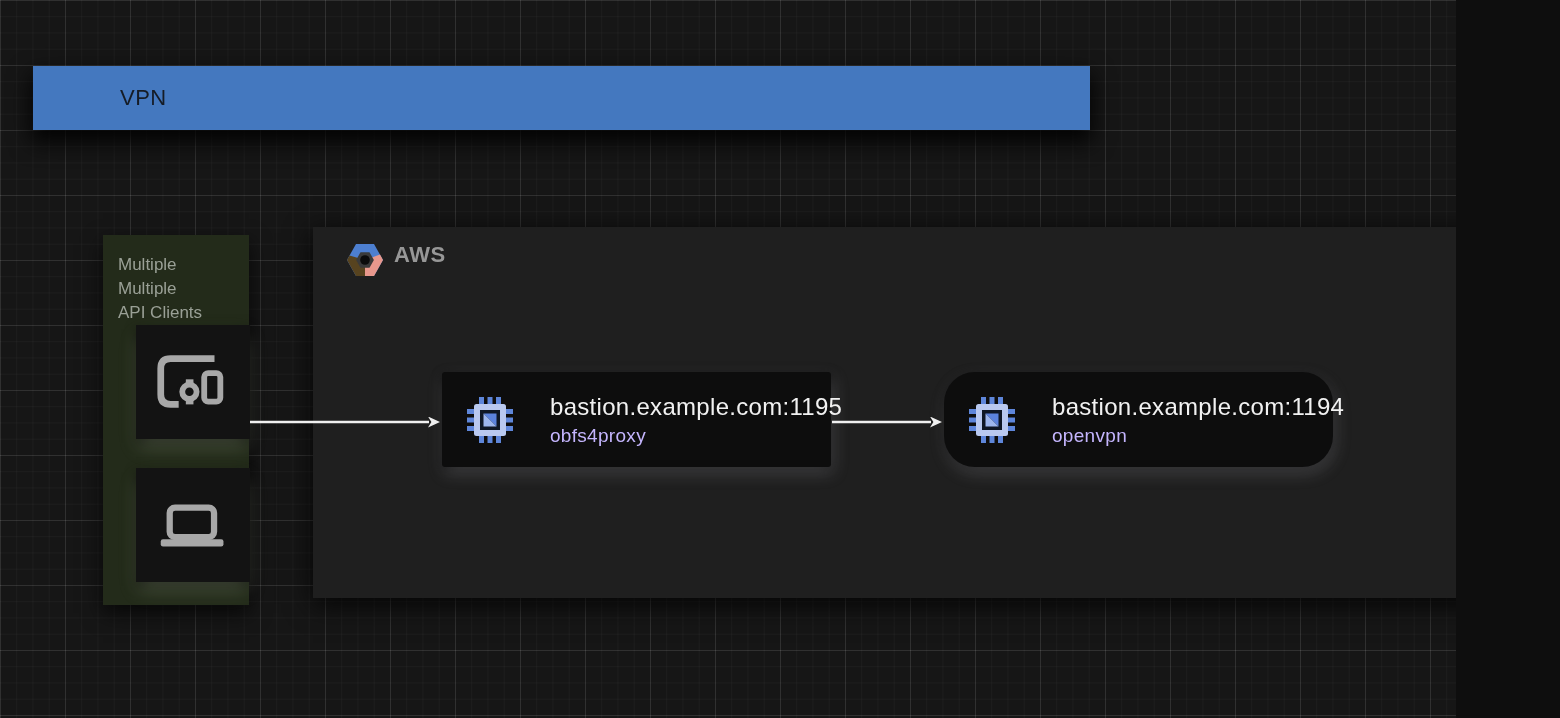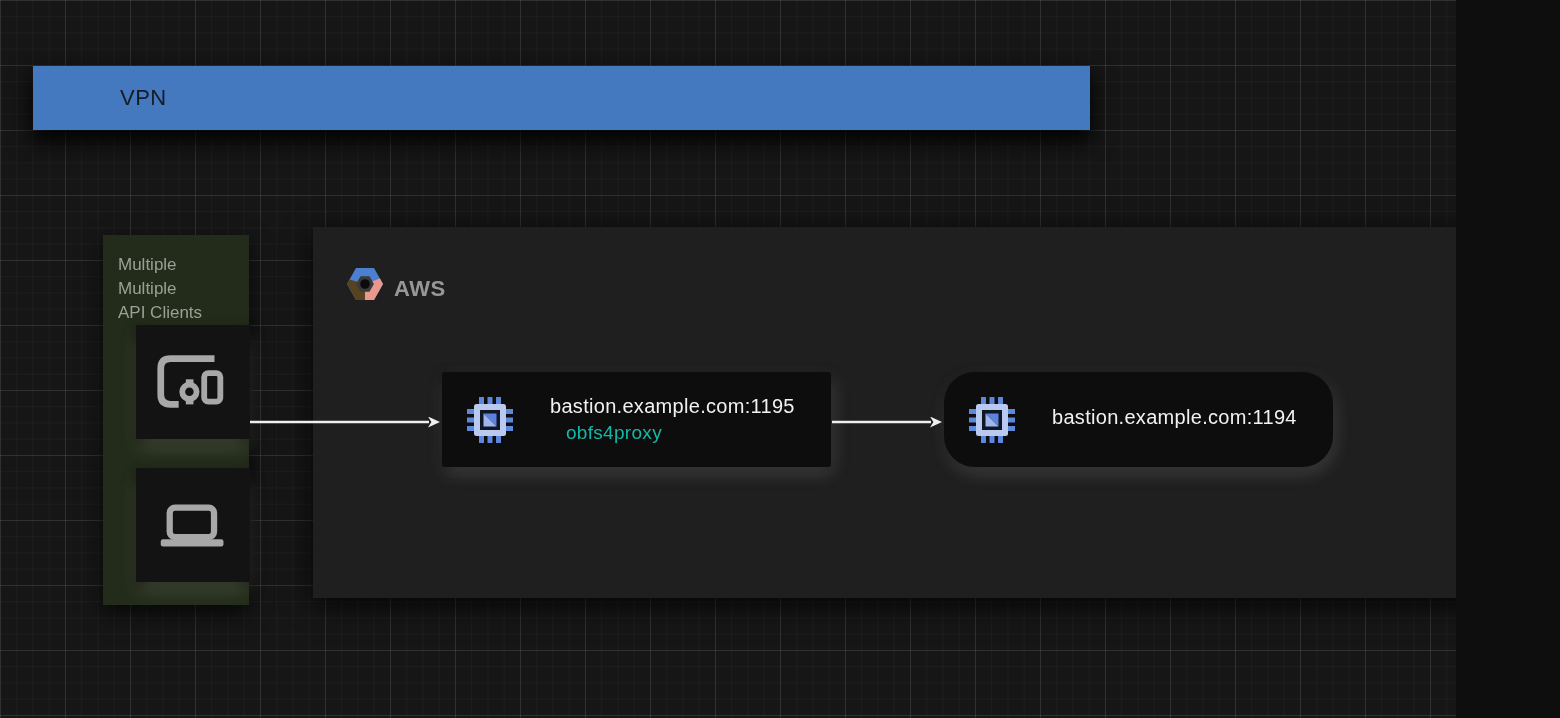--- a/index.html
+++ b/index.html
@@ -70,23 +70,22 @@
     position: absolute;
     left: 313px; top: 227px;
     width: 1181px; height: 371px;
     background: #1f1f1f;
     box-shadow: 0 6px 26px rgba(0,0,0,0.85);
   }
   .aws-header {
     position: absolute;
     left: 34px; top: 15px;
     display: flex;
-    align-items: flex-end;
+    align-items: flex-start;
     gap: 11px;
-    margin-top: 24px;
   }
   .aws-header svg { width: 36px; height: 36px; }
   .aws-header span {
     font-size: 22px;
     font-weight: bold;
     color: #979797;
     letter-spacing: 0.5px;
   }
 
   
@@ -98,30 +97,29 @@
     border-radius: 3px;
     display: flex;
     align-items: center;
     box-shadow: 2px 6px 16px rgba(185,185,190,0.25), 0 2px 10px rgba(0,0,0,0.65);
   }
   .node.first  { left: 129px; }
   .node.second { left: 631px; border-radius: 31px; }
   .node .chip { width: 48px; height: 48px; margin-left: 24px; flex: 0 0 auto; }
   .node .node-text { margin-left: 36px; }
   .node .node-title {
-    font-size: 20px;
+    font-size: 24px;
     color: #f1f1f1;
     letter-spacing: 0.3px;
     margin-bottom: 4px;
   }
   .node .node-subtitle {
     font-size: 19px;
-    color: #14b8a6;
+    color: #c4b5fd;
     letter-spacing: 0.3px;
-    margin-left: 16px;
   }
 
   
   .arrows {
     position: absolute;
     left: 0; top: 0;
     width: 1560px; height: 718px;
     pointer-events: none;
   }
 </style>
@@ -215,20 +213,21 @@
           <rect x="39" y="21.5" width="8" height="5"></rect>
           <rect x="39" y="30" width="8" height="5"></rect>
         </g>
         <rect x="8" y="8" width="32" height="32" rx="2.5" fill="#b9c9f0"></rect>
         <rect x="14" y="14" width="20" height="20" fill="#0f1726"></rect>
         <polygon points="17.5,17.5 30.5,17.5 30.5,30.5" fill="#5b82dd"></polygon>
         <polygon points="17.5,17.5 30.5,30.5 17.5,30.5" fill="#9db6ee"></polygon>
       </svg>
       <div class="node-text">
         <div class="node-title">bastion.example.com:1194</div>
+        <div class="node-subtitle">openvpn</div>
       </div>
     </div>
   </div>
 
   <svg class="arrows">
     <defs>
       <marker id="ah" markerWidth="13" markerHeight="11" refX="1" refY="5.5" orient="auto" markerUnits="userSpaceOnUse">
         <path d="M0,0 L12,5.5 L0,11 L3.4,5.5 Z" fill="#f0f0f0"></path>
       </marker>
     </defs>

